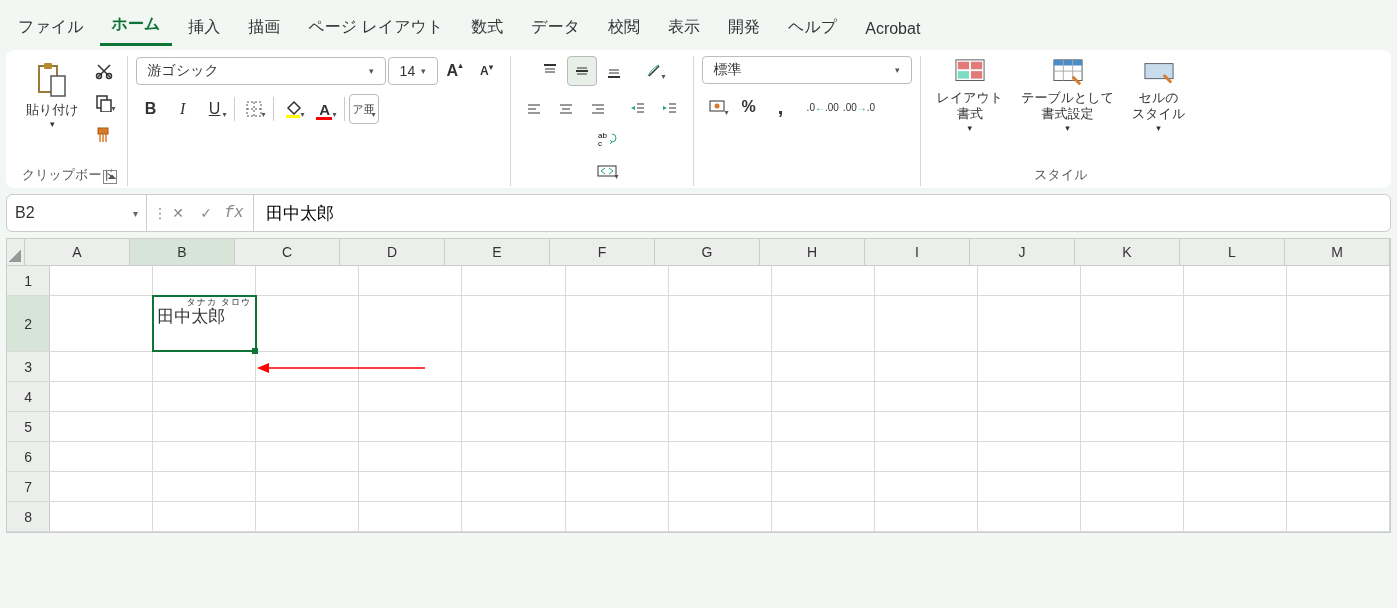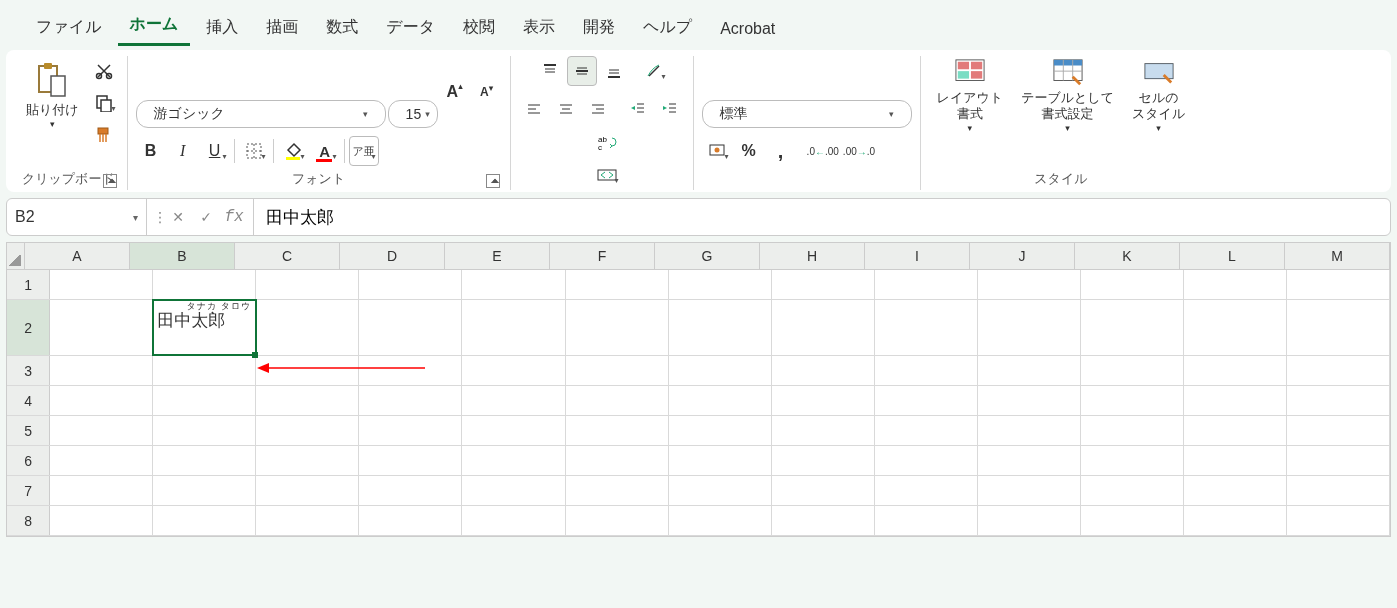--- a/index.html
+++ b/index.html
@@ -1,40 +1,40 @@
 <!DOCTYPE html>
 <html><head>
 <meta charset="utf-8">
 <style>
 * { box-sizing: border-box; margin: 0; padding: 0; font-family: "Yu Gothic UI", "Meiryo UI", sans-serif; }
 body { background: #f2f7f4; width: 1397px; height: 608px; overflow: hidden; font-size: 14px; color: #333; }
 
 
-.menubar { display: flex; align-items: flex-end; padding: 8px 10px 0 24px; gap: 4px; background: #f2f7f4; }
+.menubar { display: flex; align-items: flex-end; padding: 8px 10px 0 6px; gap: 4px; background: #f2f7f4; }
 .menubar .item { padding: 6px 12px 8px; cursor: pointer; font-size: 16px; }
 .menubar .item.active { border-bottom: 3px solid #0f7438; color: #0f7438; font-weight: 600; }
 
 
 .ribbon { display: flex; background: #fff; margin: 4px 6px 0; border-radius: 8px; padding: 6px 4px 2px; }
 .group { display: flex; flex-direction: column; align-items: center; padding: 0 8px; position: relative; }
 .group + .group { border-left: 1px solid #d6d6d6; }
 .group-body { display: flex; align-items: flex-start; gap: 2px; flex: 1; }
 .group-label { font-size: 13px; color: #555; padding: 4px 0 2px; display: flex; align-items: center; gap: 6px; width: 100%; justify-content: center; position: relative; }
 .dialog-launcher { position: absolute; right: 2px; bottom: 2px; width: 14px; height: 14px; border: 1px solid #888; }
 .dialog-launcher::after { content: ""; position: absolute; right: 1px; bottom: 1px; border: 3px solid transparent; border-top-color: #555; border-left-color: #555; transform: rotate(45deg); }
 
 .col { display: flex; flex-direction: column; gap: 2px; align-items: center; }
 .row { display: flex; gap: 2px; align-items: center; }
 
 .btn { min-width: 34px; height: 34px; display: flex; align-items: center; justify-content: center; border: 1px solid transparent; border-radius: 4px; cursor: pointer; position: relative; }
 .btn.small { min-width: 30px; height: 30px; }
 .btn .dd { position: absolute; right: 2px; bottom: 4px; font-size: 8px; color: #555; }
 .bigbtn { display: flex; flex-direction: column; align-items: center; justify-content: center; gap: 2px; padding: 2px 8px; height: 80px; border-radius: 4px; cursor: pointer; font-size: 13px; text-align: center; line-height: 1.2; }
 
-select, .combo { height: 28px; border: 1px solid #bcbcbc; border-radius: 12px; background: #fff; padding: 0 17px; font-size: 14px; margin-top: 44px; }
+select, .combo { height: 28px; border: 1px solid #bcbcbc; border-radius: 4px; background: #fff; padding: 0 11px; font-size: 14px; }
 .combo { display: flex; align-items: center; justify-content: space-between; gap: 4px; }
 .combo .arrow { font-size: 9px; color: #555; }
 
 
 svg { display: block; }
 
 
 .formulabar { display: flex; align-items: center; background: #fff; margin: 6px 6px 0; border: 1px solid #ccc; border-radius: 6px; height: 38px; }
 .namebox { width: 140px; display: flex; align-items: center; justify-content: space-between; padding: 0 8px; border-right: 1px solid #ccc; height: 100%; font-size: 16px; }
 .namebox .arrow { font-size: 10px; color: #666; }
@@ -63,20 +63,21 @@
 .arrow-annot { position: absolute; z-index: 5; }
 </style>
 </head>
 <body>
 
 <div class="menubar">
   <div class="item">ファイル</div>
   <div class="item active">ホーム</div>
   <div class="item">挿入</div>
   <div class="item">描画</div>
+  <div class="item">ページ レイアウト</div>
   <div class="item">数式</div>
   <div class="item">データ</div>
   <div class="item">校閲</div>
   <div class="item">表示</div>
   <div class="item">開発</div>
   <div class="item">ヘルプ</div>
   <div class="item">Acrobat</div>
 </div>
 
 <div class="ribbon">
@@ -122,21 +123,21 @@
   </div>
 
   <div class="group">
     <div class="group-body col" style="gap:8px;align-items:flex-start">
       <div class="row">
         <div class="combo" style="width:250px">
             <span>游ゴシック</span>
             <span class="arrow">▾</span>
           </div>
         <div class="combo" style="width:50px">
-            <span>15</span>
+            <span>14</span>
             <span class="arrow">▾</span>
           </div>
         <div class="btn small">
             <span style="font-size:16px;font-weight:600">A</span>
             <span style="font-size:9px;position:relative;top:-6px">▴</span>
           </div>
         <div class="btn small">
             <span style="font-size:12px;font-weight:600">A</span>
             <span style="font-size:9px;position:relative;top:-4px">▾</span>
           </div>
@@ -174,24 +175,20 @@
             <div style="position:absolute;bottom:3px;left:5px;width:16px;height:3px;background:#ff0000"></div>
             <span class="dd">▾</span>
           </div>
         <div style="width:1px;height:24px;background:#ccc;margin:0 2px"></div>
         <div class="btn small" style="border:1px solid #bbb">
             <span style="font-size:11px;line-height:1">ア亜</span>
             <span class="dd">▾</span>
           </div>
       </div>
     </div>
-    <div class="group-label">
-        <span>フォント</span>
-        <span class="dialog-launcher"></span>
-      </div>
   </div>
 
   <div class="group">
     <div class="group-body col" style="gap:8px">
       <div class="row">
         <div class="btn small">
             <svg width="18" height="18">
               <line x1="3" y1="3" x2="15" y2="3" stroke="#333" stroke-width="2"></line>
               <line x1="4" y1="7" x2="14" y2="7" stroke="#333"></line>
               <line x1="4" y1="10" x2="14" y2="10" stroke="#333"></line>

